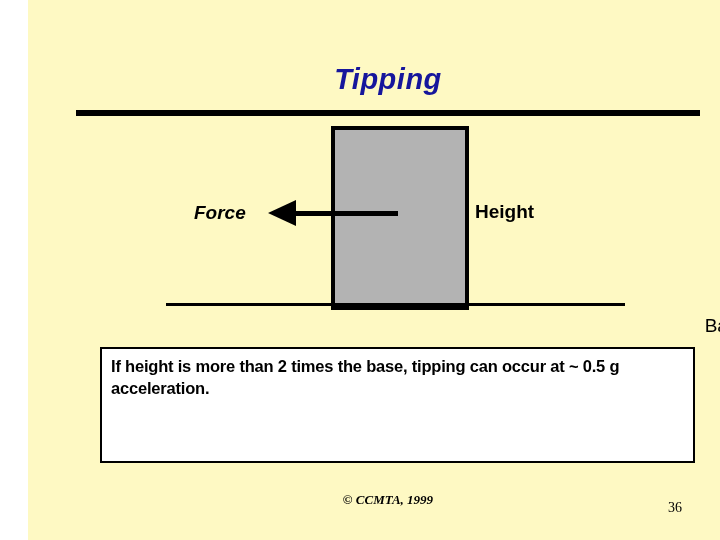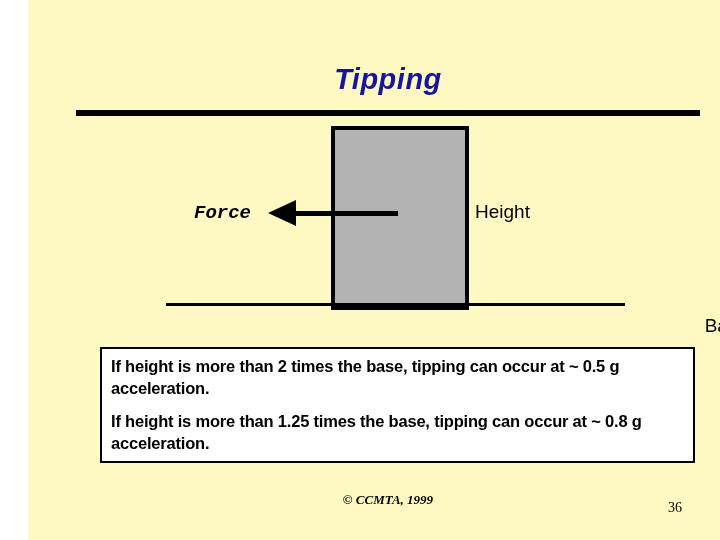--- a/index.html
+++ b/index.html
@@ -88,28 +88,27 @@
   }
   #force-label {
     position: absolute;
     left: 166px;
     top: 202px;
     font-size: 19px;
     font-weight: bold;
     font-style: italic;
     color: #000000;
     white-space: nowrap;
-    font-family: Liberation Mono, monospace;
   }
   #height-label {
     position: absolute;
     left: 447px;
     top: 201px;
     font-size: 19px;
-    font-weight: normal;
+    font-weight: bold;
     font-style: normal;
     color: #000000;
     white-space: nowrap;
   }
   #ground-line {
     position: absolute;
     left: 138px;
     top: 303px;
     width: 459px;
     height: 3px;
@@ -193,20 +192,19 @@
     <div id="height-label">Height</div>
 
     <div id="ground-line"></div>
 
     <div id="base-label">Base</div>
 
   </div>
 
   <div id="fact-box">
     <p class="fact-line">If height is more than 2 times the base, tipping can occur at ~ 0.5 g acceleration.</p>
-    <p class="fact-line">If height is more than 1.25 times the base, tipping can occur at ~ 0.8 g acceleration.</p>
   </div>
 
   <div id="copyright">© CCMTA, 1999</div>
 
   <div id="page-number">36</div>
 
 </div>
 
 </body></html>

